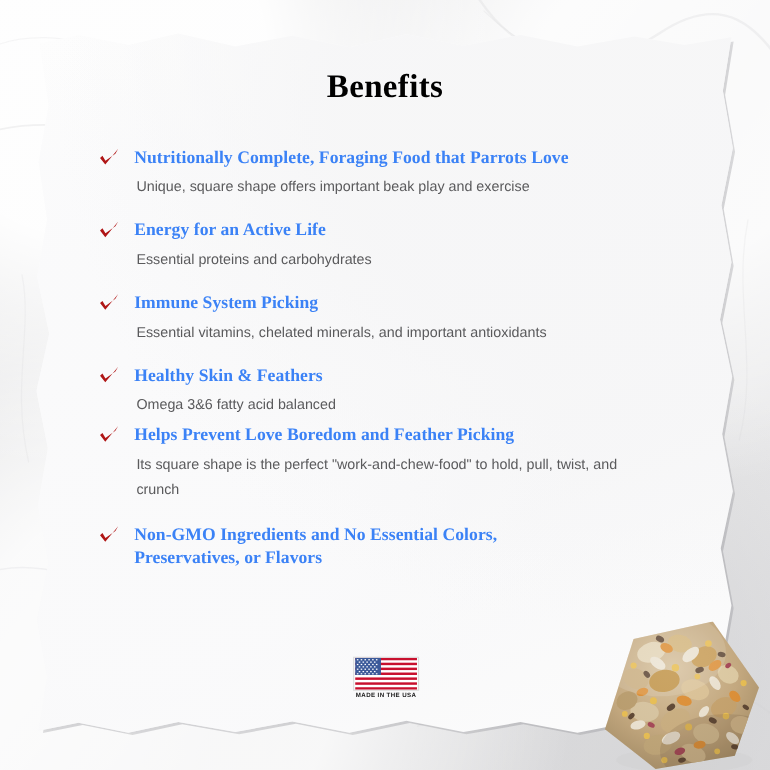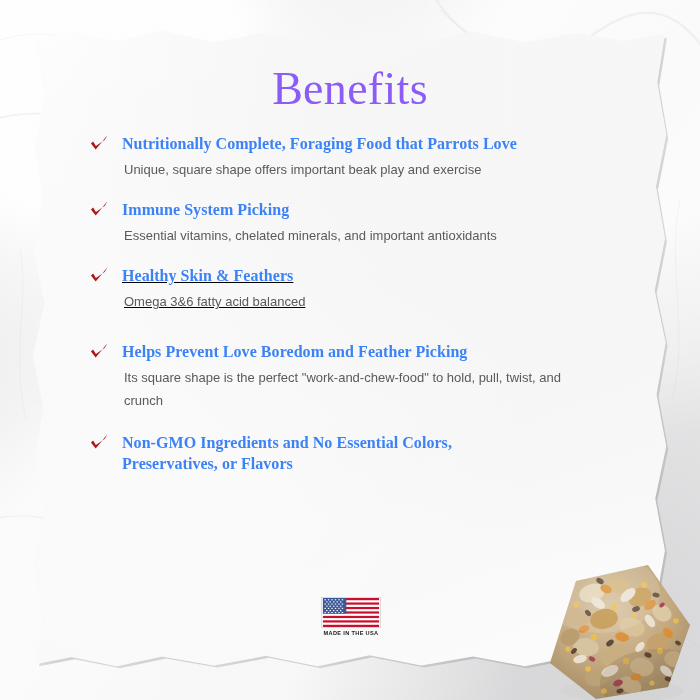--- a/index.html
+++ b/index.html
@@ -59,24 +59,24 @@
     );
   }
 
   
   #content{ position:absolute; inset:0; }
 
   #title{
     position:absolute; top:62px; left:0; width:700px;
     text-align:center;
     font-family:"Liberation Serif", serif;
-    font-weight:400;
-    font-size:46px;
+    font-weight:700;
+    font-size:30px;
     letter-spacing:.3px;
-    color:#8b5cf6;
+    color:#000000;
   }
 
   #benefits{
     position:absolute;
     left:88px; top:133px; width:520px;
   }
 
   .benefit{ position:relative; margin-bottom:15px; }
 
   .check{
@@ -161,32 +161,41 @@
     <div class="benefit" style="margin-bottom:18px;">
       <span class="check">
         <svg viewBox="0 0 24 24" aria-hidden="true">
             <path d="M3.2 12.6 L8.4 19.2 L21.2 3.6 L18.4 8.4 L8.6 15.4 L5.6 10.4 Z" fill="currentColor"></path>
           </svg>
       </span>
       <div class="b-title">Nutritionally Complete, Foraging Food that Parrots Love</div>
       <div class="b-desc">Unique, square shape offers important beak play and exercise</div>
     </div>
 
+    <div class="benefit" style="margin-bottom:18px;">
+      <span class="check">
+        <svg viewBox="0 0 24 24" aria-hidden="true">
+            <path d="M3.2 12.6 L8.4 19.2 L21.2 3.6 L18.4 8.4 L8.6 15.4 L5.6 10.4 Z" fill="currentColor"></path>
+          </svg>
+      </span>
+      <div class="b-title">Energy for an Active Life</div>
+      <div class="b-desc">Essential proteins and carbohydrates</div>
+    </div>
 
     <div class="benefit" style="margin-bottom:18px;">
       <span class="check">
         <svg viewBox="0 0 24 24" aria-hidden="true">
             <path d="M3.2 12.6 L8.4 19.2 L21.2 3.6 L18.4 8.4 L8.6 15.4 L5.6 10.4 Z" fill="currentColor"></path>
           </svg>
       </span>
       <div class="b-title">Immune System Picking</div>
       <div class="b-desc">Essential vitamins, chelated minerals, and important antioxidants</div>
     </div>
 
-    <div class="benefit" style="margin-bottom:28px;text-decoration:underline;">
+    <div class="benefit" style="margin-bottom:6px;">
       <span class="check">
         <svg viewBox="0 0 24 24" aria-hidden="true">
             <path d="M3.2 12.6 L8.4 19.2 L21.2 3.6 L18.4 8.4 L8.6 15.4 L5.6 10.4 Z" fill="currentColor"></path>
           </svg>
       </span>
       <div class="b-title">Healthy Skin &amp; Feathers</div>
       <div class="b-desc">Omega 3&amp;6 fatty acid balanced</div>
     </div>
 
     <div class="benefit" style="margin-bottom:20px;">

